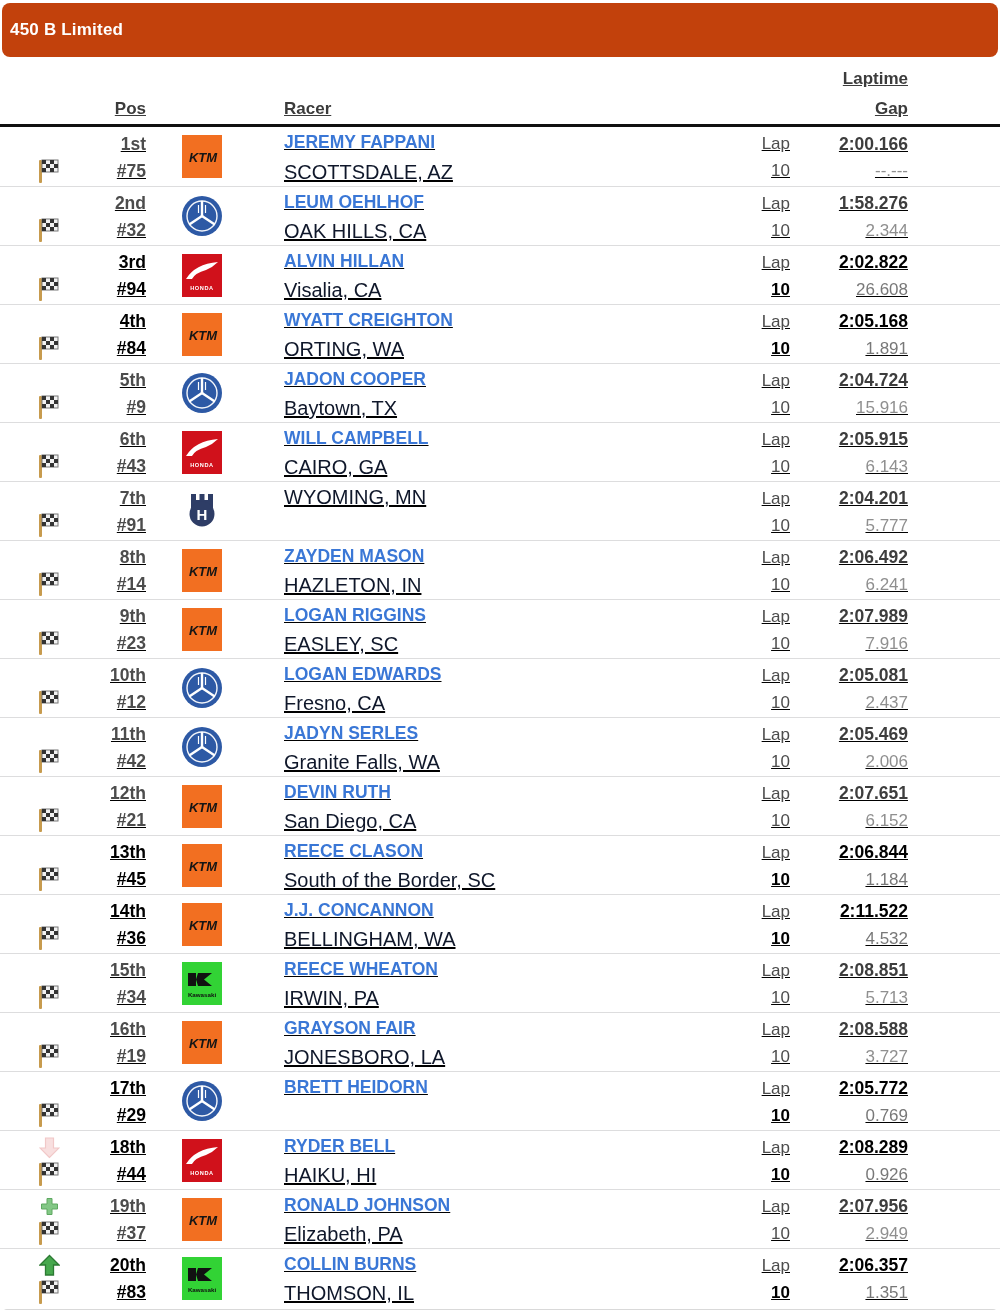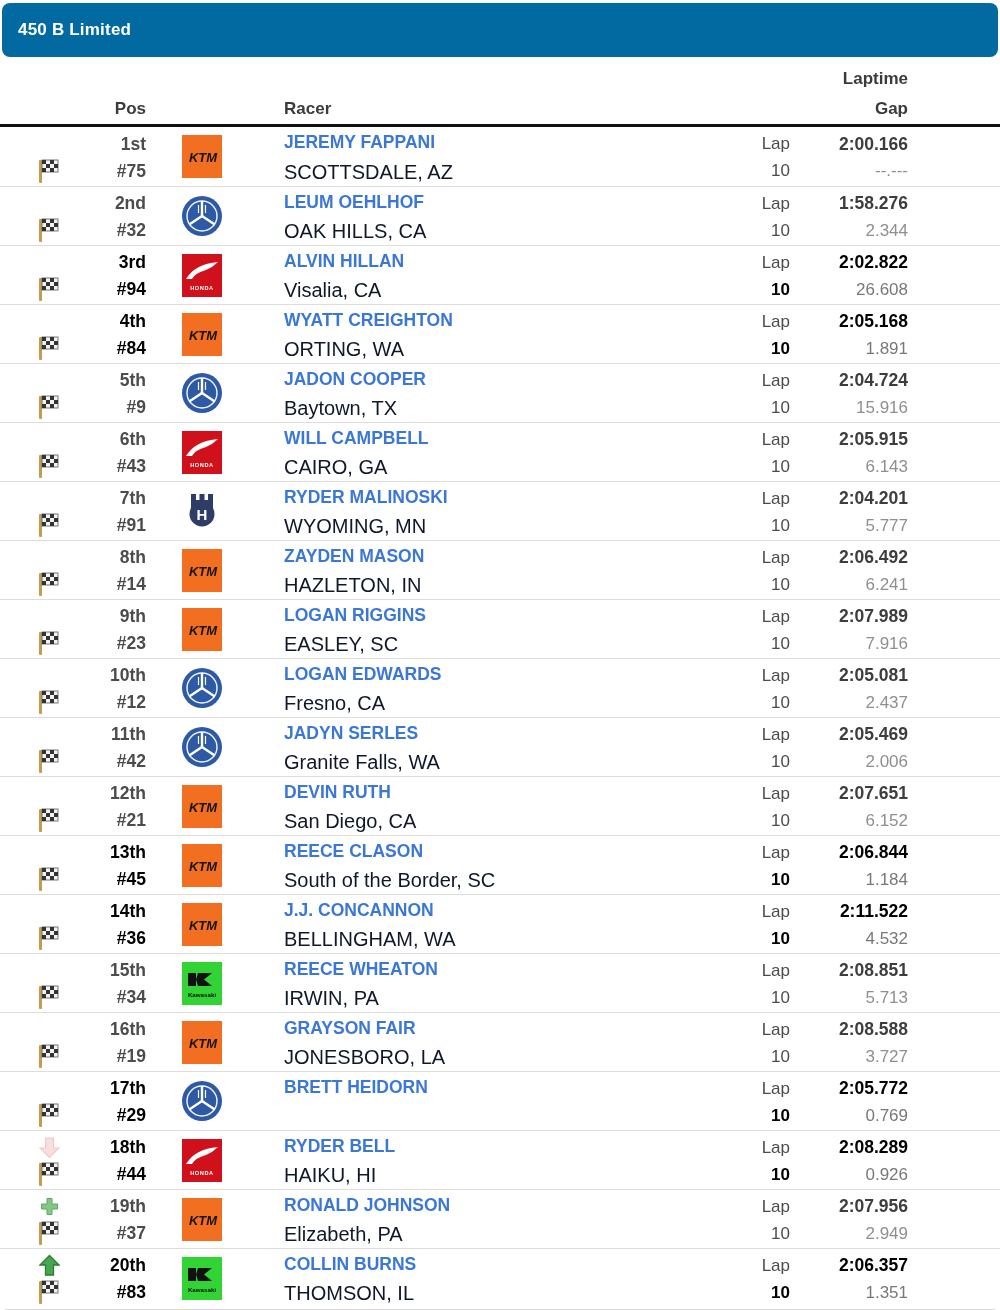--- a/index.html
+++ b/index.html
@@ -1,25 +1,25 @@
 <!DOCTYPE html>
 <html><head>
 <meta charset="utf-8">
 <style>
   html,body{margin:0;padding:0;background:#fff;}
   body{width:1000px;height:1310px;overflow:hidden;
        font-family:"Liberation Sans",sans-serif;-webkit-font-smoothing:antialiased;}
 
   
-  .class-bar{margin:3px 2px 0 2px;background:#0369a1;border-radius:8px;height:54px;
-             display:flex;align-items:center;padding:0 16px;box-sizing:border-box;cursor:pointer;}
+  .class-bar{margin:3px 2px 0 2px;background:#c2410c;border-radius:8px;height:54px;
+             display:flex;align-items:center;padding:0 8px;box-sizing:border-box;cursor:pointer;}
   .class-title{color:#ffffff;font-size:17px;font-weight:700;letter-spacing:.2px;}
 
   
-  .grid{display:grid;grid-template-columns:36px 26px 84px 36px 40px 62px 1fr 60px 118px 92px;}
+  .grid{display:grid;grid-template-columns:36px 26px 84px 36px 40px 62px 1fr 60px 118px 92px;text-decoration:underline;}
 
   
   .table-head{padding-top:7px;border-bottom:3px solid #101010;
               color:#3b3b3b;font-weight:700;font-size:17px;}
   .table-head .hrow{height:30px;display:flex;align-items:center;}
   .h-laptime{grid-column:9;justify-content:flex-end;grid-row:1;}
   .h-pos{grid-column:3;grid-row:2;justify-content:flex-end;}
   .h-racer{grid-column:7;grid-row:2;}
   .h-gap{grid-column:9;grid-row:2;justify-content:flex-end;}
   .table-head.grid{grid-template-rows:30px 30px;}
@@ -422,23 +422,20 @@
             <rect x="17.5" y="4" width="5" height="8"></rect>
             <rect x="26" y="4" width="5" height="8"></rect>
             <rect x="9" y="10" width="22" height="14"></rect>
             <circle cx="20" cy="24" r="12.5"></circle>
           </g>
           <text x="20" y="30" font-size="15" font-weight="bold" fill="#fff" text-anchor="middle">H</text>
         </svg>
       </div>
     <div class="c"></div>
     <div class="c c-name">
-      <span class="l1">
-          <a class="name-link">RYDER MALINOSKI</a>
-        </span>
       <span class="l2 location">WYOMING, MN</span>
     </div>
     <div class="c c-lap">
       <span class="l1 lap-label">Lap</span>
       <span class="l2 lap-num">10</span>
     </div>
     <div class="c c-time">
       <span class="l1 laptime">2:04.201</span>
       <span class="l2 gap">5.777</span>
     </div>

